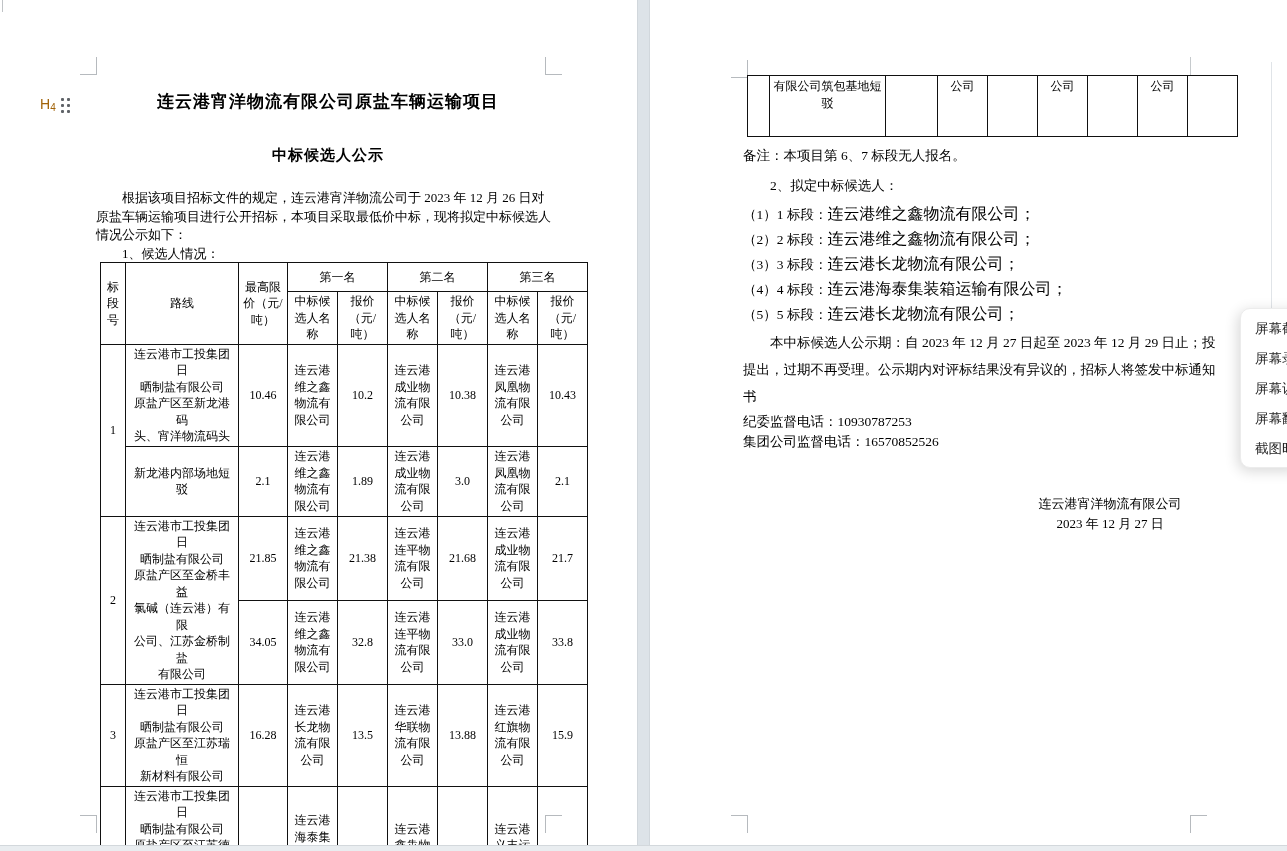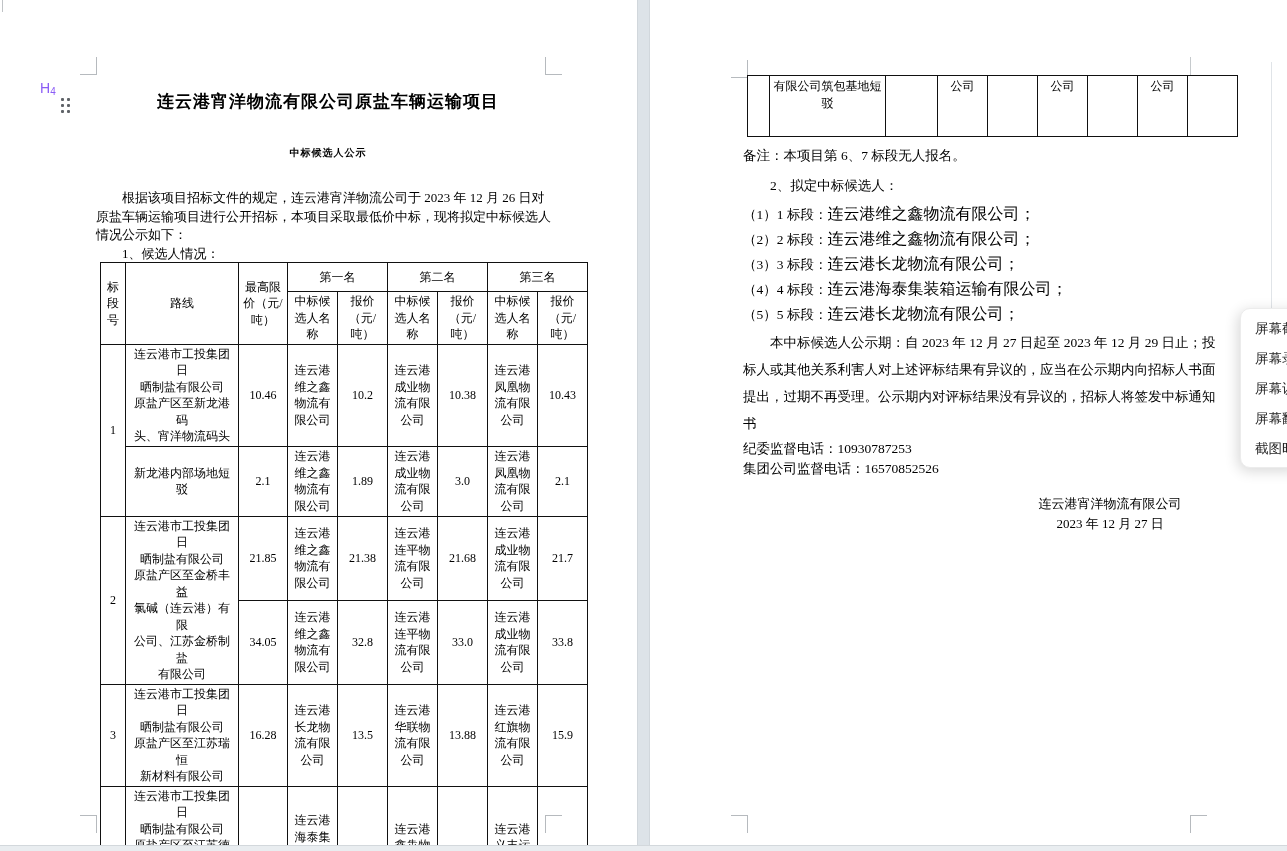--- a/index.html
+++ b/index.html
@@ -16,32 +16,32 @@
 
   
   .mark{position:absolute;width:17px;height:18px;box-sizing:border-box;}
   .mk-tl{border-right:1px solid #b6babe;border-bottom:1px solid #b6babe;}
   .mk-tr{border-left:1px solid #b6babe;border-bottom:1px solid #b6babe;}
   .mk-bl{border-right:1px solid #b6babe;border-top:1px solid #b6babe;}
   .mk-br{border-left:1px solid #b6babe;border-top:1px solid #b6babe;}
   .vline{position:absolute;width:1px;background:#c6cacd;}
 
   
-  .hbadge{position:absolute;left:40px;top:80px;font-family:"Liberation Sans",sans-serif;
-          color:#8b5cf6;font-size:14px;}
+  .hbadge{position:absolute;left:40px;top:96px;font-family:"Liberation Sans",sans-serif;
+          color:#a16207;font-size:14px;}
   .hbadge .lvl{font-size:10px;vertical-align:-2px;}
   .handle{position:absolute;left:61px;top:98px;display:grid;grid-template-columns:4px 4px;
           grid-auto-rows:4px;gap:2px;cursor:grab;}
   .handle span{width:3px;height:3px;background:#5f6368;border-radius:1px;}
 
   
   .doc-title{position:absolute;left:96px;top:90px;width:464px;text-align:center;
           font-size:17px;font-weight:bold;letter-spacing:1px;}
   .doc-subtitle{position:absolute;left:96px;top:146px;width:464px;text-align:center;
-          font-size:10px;font-weight:bold;letter-spacing:1px;}
+          font-size:15px;font-weight:bold;letter-spacing:1px;}
   .intro{position:absolute;left:96px;top:189px;width:472px;font-size:13px;line-height:18.5px;}
   .intro > div:first-child{text-indent:2em;}
   .section1{position:absolute;left:96px;top:245px;width:472px;font-size:13px;padding-left:2em;box-sizing:border-box;}
 
   
   table{border-collapse:collapse;table-layout:fixed;}
   td{border:1.5px solid #111;font-size:12px;line-height:16.5px;text-align:center;
      vertical-align:middle;padding:1px 3px;white-space:pre-line;overflow:hidden;}
   .bid-table{position:absolute;left:100px;top:262px;width:487px;}
   .num{font-size:12px;white-space:nowrap;}
@@ -326,21 +326,20 @@
       <div class="section2">2、拟定中标候选人：</div>
       <div class="items">
         <div class="item"><span>（1）1 标段：</span><span class="iname">连云港维之鑫物流有限公司；</span></div>
         <div class="item"><span>（2）2 标段：</span><span class="iname">连云港维之鑫物流有限公司；</span></div>
         <div class="item"><span>（3）3 标段：</span><span class="iname">连云港长龙物流有限公司；</span></div>
         <div class="item"><span>（4）4 标段：</span><span class="iname">连云港海泰集装箱运输有限公司；</span></div>
         <div class="item"><span>（5）5 标段：</span><span class="iname">连云港长龙物流有限公司；</span></div>
       </div>
       <div class="announce">
           <div>本中标候选人公示期：自 2023 年 12 月 27 日起至 2023 年 12 月 29 日止；投</div>
-          <div>标人或其他关系利害人对上述评标结果有异议的，应当在公示期内向招标人书面</div>
           <div>提出，过期不再受理。公示期内对评标结果没有异议的，招标人将签发中标通知</div>
           <div>书</div>
         </div>
       <div class="phones">
         <div>纪委监督电话：10930787253</div>
         <div>集团公司监督电话：16570852526</div>
       </div>
     </div>
 
     <div class="signer-block">

